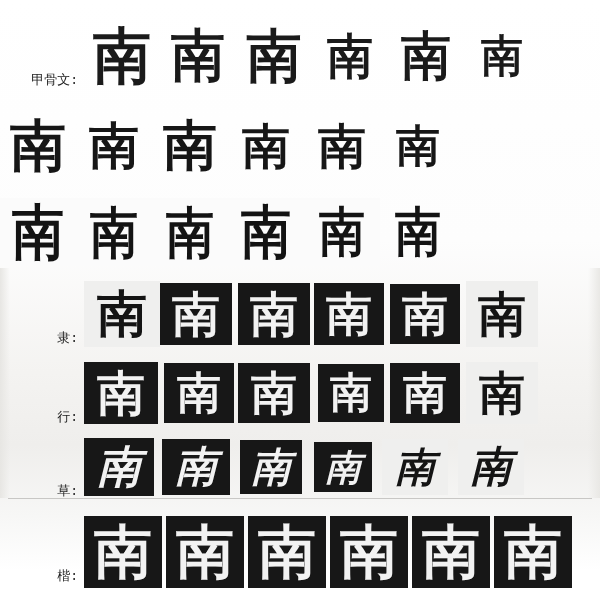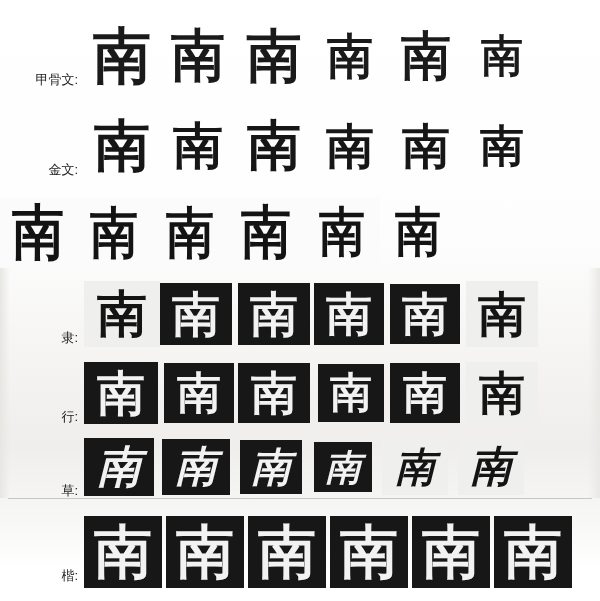--- a/index.html
+++ b/index.html
@@ -24,21 +24,21 @@
     left: 0;
     width: 600px;
     display: flex;
     align-items: center;
   }
   .row-label {
     width: 78px;
     flex: 0 0 78px;
     text-align: right;
     padding-right: 6px;
-    font-family: Liberation Sans, sans-serif;
+    font-family: Liberation Mono, monospace;
     font-size: 13px;
     color: #1b1b1b;
     letter-spacing: 0px;
     white-space: nowrap;
     margin-top: 48px;
   }
   .glyphs {
     flex: 1 1 auto;
     display: flex;
     align-items: center;
@@ -151,21 +151,20 @@
       <div class="cell plain" style="width:76px;height:80px;">
         <span class="g" style="font-size:50px;">南</span>
       </div>
       <div class="cell plain" style="width:76px;height:80px;">
         <span class="g" style="font-size:42px;">南</span>
       </div>
     </div>
   </div>
 
   <div class="row bronze" style="top:106px;height:80px;">
-    <div class="row-label">金文:</div>
     <div class="glyphs">
       <div class="cell plain" style="width:76px;height:76px;">
         <span class="g" style="font-size:56px;">南</span>
       </div>
       <div class="cell plain" style="width:76px;height:76px;">
         <span class="g" style="font-size:50px;">南</span>
       </div>
       <div class="cell plain" style="width:76px;height:76px;">
         <span class="g" style="font-size:54px;">南</span>
       </div>

